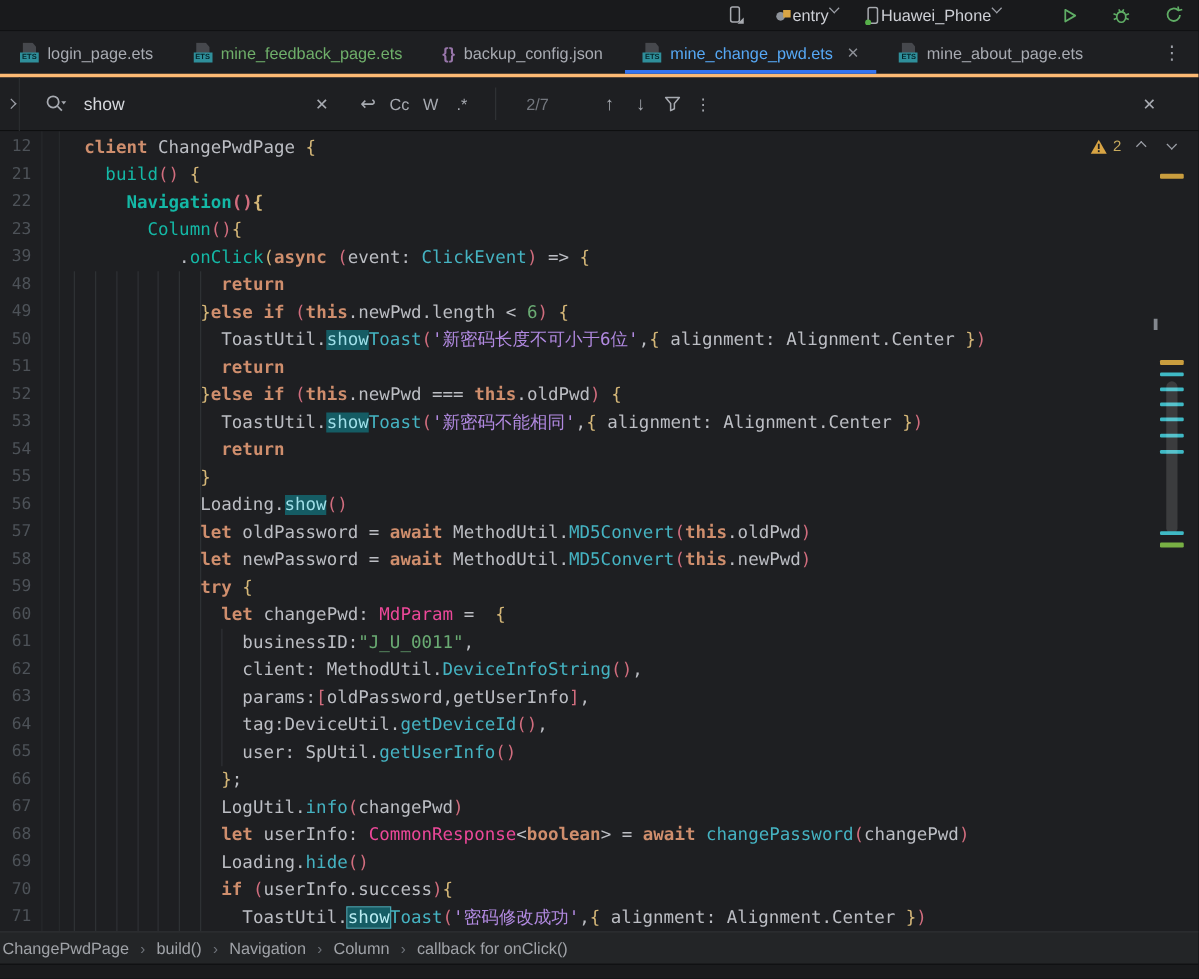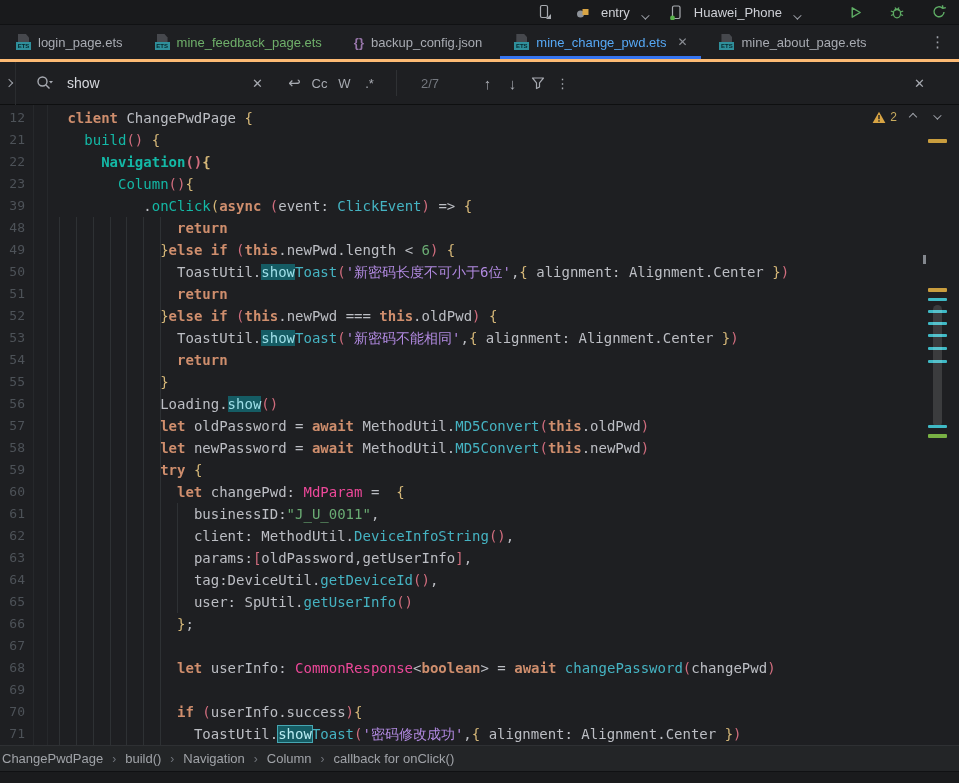--- a/index.html
+++ b/index.html
@@ -6,21 +6,21 @@
     --accent-blue:#3574f0; --tab-modified-blue:#56a8f5; --tab-added-green:#6faf6a;
     --warning-yellow:#d8a444; --match-teal-bg:#155c64; --run-green:#5fad65; --editor-bg:#1e1f22;
   }
   *{box-sizing:border-box;margin:0;padding:0}
   body{background:#000;font-family:"Liberation Sans",sans-serif}
   .app{position:relative;width:959px;height:783px;background:var(--editor-bg);overflow:hidden;color:#bcbec4}
 
   
   .topbar{position:absolute;top:0;left:0;right:0;height:25px;background:#191a1c;border-bottom:1px solid #101113;
     display:flex;align-items:center;justify-content:flex-end;gap:22px;padding-right:10px}
-  .tb-group{display:flex;align-items:flex-end;gap:11px;color:#ced0d6;font-size:13px;cursor:pointer}
+  .tb-group{display:flex;align-items:flex-start;gap:0;color:#ced0d6;font-size:13px;cursor:pointer}
   .chev{display:inline-block;width:6px;height:6px;border-right:1.4px solid #9da0a8;border-bottom:1.4px solid #9da0a8}
   .chev.down{transform:rotate(45deg) translateY(-2px)}
   .chev.up{transform:rotate(-135deg)}
   .chev.right{transform:rotate(-45deg)}
   .tb-iconbtn{display:flex;align-items:center;justify-content:center;width:20px;height:20px;cursor:pointer}
 
   
   .tabbar{position:absolute;top:25px;left:0;right:0;height:37px;background:#1e1f22;border-bottom:3px solid #fdba74;
     display:flex;align-items:stretch}
   .tab{position:relative;display:flex;align-items:center;gap:7px;padding:0 16px;font-size:13px;color:#a8abb2;cursor:pointer}
@@ -246,23 +246,23 @@
         <div class="code-line"><span class="ln">57</span><span class="codetxt" style="padding-left: 101.16px;"><span class="tok-kw">let</span><span class="tok-def"> oldPassword = </span><span class="tok-kw">await</span><span class="tok-def"> MethodUtil.</span><span class="tok-mth">MD5Convert</span><span class="tok-p2">(</span><span class="tok-kw">this</span><span class="tok-def">.oldPwd</span><span class="tok-p2">)</span></span></div>
         <div class="code-line"><span class="ln">58</span><span class="codetxt" style="padding-left: 101.16px;"><span class="tok-kw">let</span><span class="tok-def"> newPassword = </span><span class="tok-kw">await</span><span class="tok-def"> MethodUtil.</span><span class="tok-mth">MD5Convert</span><span class="tok-p2">(</span><span class="tok-kw">this</span><span class="tok-def">.newPwd</span><span class="tok-p2">)</span></span></div>
         <div class="code-line"><span class="ln">59</span><span class="codetxt" style="padding-left: 101.16px;"><span class="tok-kw">try</span><span class="tok-def"> </span><span class="tok-p1">{</span></span></div>
         <div class="code-line"><span class="ln">60</span><span class="codetxt" style="padding-left: 118.02px;"><span class="tok-kw">let</span><span class="tok-def"> changePwd: </span><span class="tok-typ">MdParam</span><span class="tok-def"> =  </span><span class="tok-p1">{</span></span></div>
         <div class="code-line"><span class="ln">61</span><span class="codetxt" style="padding-left: 134.88px;"><span class="tok-def">businessID:</span><span class="tok-strg">"J_U_0011"</span><span class="tok-def">,</span></span></div>
         <div class="code-line"><span class="ln">62</span><span class="codetxt" style="padding-left: 134.88px;"><span class="tok-def">client: MethodUtil.</span><span class="tok-mth">DeviceInfoString</span><span class="tok-p2">()</span><span class="tok-def">,</span></span></div>
         <div class="code-line"><span class="ln">63</span><span class="codetxt" style="padding-left: 134.88px;"><span class="tok-def">params:</span><span class="tok-p2">[</span><span class="tok-def">oldPassword,getUserInfo</span><span class="tok-p2">]</span><span class="tok-def">,</span></span></div>
         <div class="code-line"><span class="ln">64</span><span class="codetxt" style="padding-left: 134.88px;"><span class="tok-def">tag:DeviceUtil.</span><span class="tok-mth">getDeviceId</span><span class="tok-p2">()</span><span class="tok-def">,</span></span></div>
         <div class="code-line"><span class="ln">65</span><span class="codetxt" style="padding-left: 134.88px;"><span class="tok-def">user: SpUtil.</span><span class="tok-mth">getUserInfo</span><span class="tok-p2">()</span></span></div>
         <div class="code-line"><span class="ln">66</span><span class="codetxt" style="padding-left: 118.02px;"><span class="tok-p1">}</span><span class="tok-def">;</span></span></div>
-        <div class="code-line"><span class="ln">67</span></div>
+        <div class="code-line"><span class="ln">67</span><span class="codetxt" style="padding-left: 118.02px;"><span class="tok-def">LogUtil.</span><span class="tok-mth">info</span><span class="tok-p2">(</span><span class="tok-def">changePwd</span><span class="tok-p2">)</span></span></div>
         <div class="code-line"><span class="ln">68</span><span class="codetxt" style="padding-left: 118.02px;"><span class="tok-kw">let</span><span class="tok-def"> userInfo: </span><span class="tok-typ">CommonResponse</span><span class="tok-def">&lt;</span><span class="tok-kw">boolean</span><span class="tok-def">&gt; = </span><span class="tok-kw">await</span><span class="tok-def"> </span><span class="tok-mth">changePassword</span><span class="tok-p2">(</span><span class="tok-def">changePwd</span><span class="tok-p2">)</span></span></div>
-        <div class="code-line"><span class="ln">69</span></div>
+        <div class="code-line"><span class="ln">69</span><span class="codetxt" style="padding-left: 118.02px;"><span class="tok-def">Loading.</span><span class="tok-mth">hide</span><span class="tok-p2">()</span></span></div>
         <div class="code-line"><span class="ln">70</span><span class="codetxt" style="padding-left: 118.02px;"><span class="tok-kw">if</span><span class="tok-def"> </span><span class="tok-p2">(</span><span class="tok-def">userInfo.success</span><span class="tok-p2">)</span><span class="tok-p1">{</span></span></div>
         <div class="code-line"><span class="ln">71</span><span class="codetxt" style="padding-left: 134.88px;"><span class="tok-def">ToastUtil.</span><span class="tok-matcha">show</span><span class="tok-mth">Toast</span><span class="tok-p2">(</span><span class="tok-str">'密码修改成功'</span><span class="tok-def">,</span><span class="tok-p1">{</span><span class="tok-def"> alignment: Alignment.Center </span><span class="tok-p1">}</span><span class="tok-p2">)</span></span></div>
       </div>
 
     <div class="inspection">
       <span style="display:flex;align-items:center;gap:4px">
         <span>
           <svg width="14" height="13" viewBox="0 0 14 13">
             <path d="M7 0.8 L13.4 12 H0.6 Z" fill="#d8a444"></path>
             <rect x="6.3" y="4" width="1.4" height="4.2" fill="#1e1f22"></rect>

